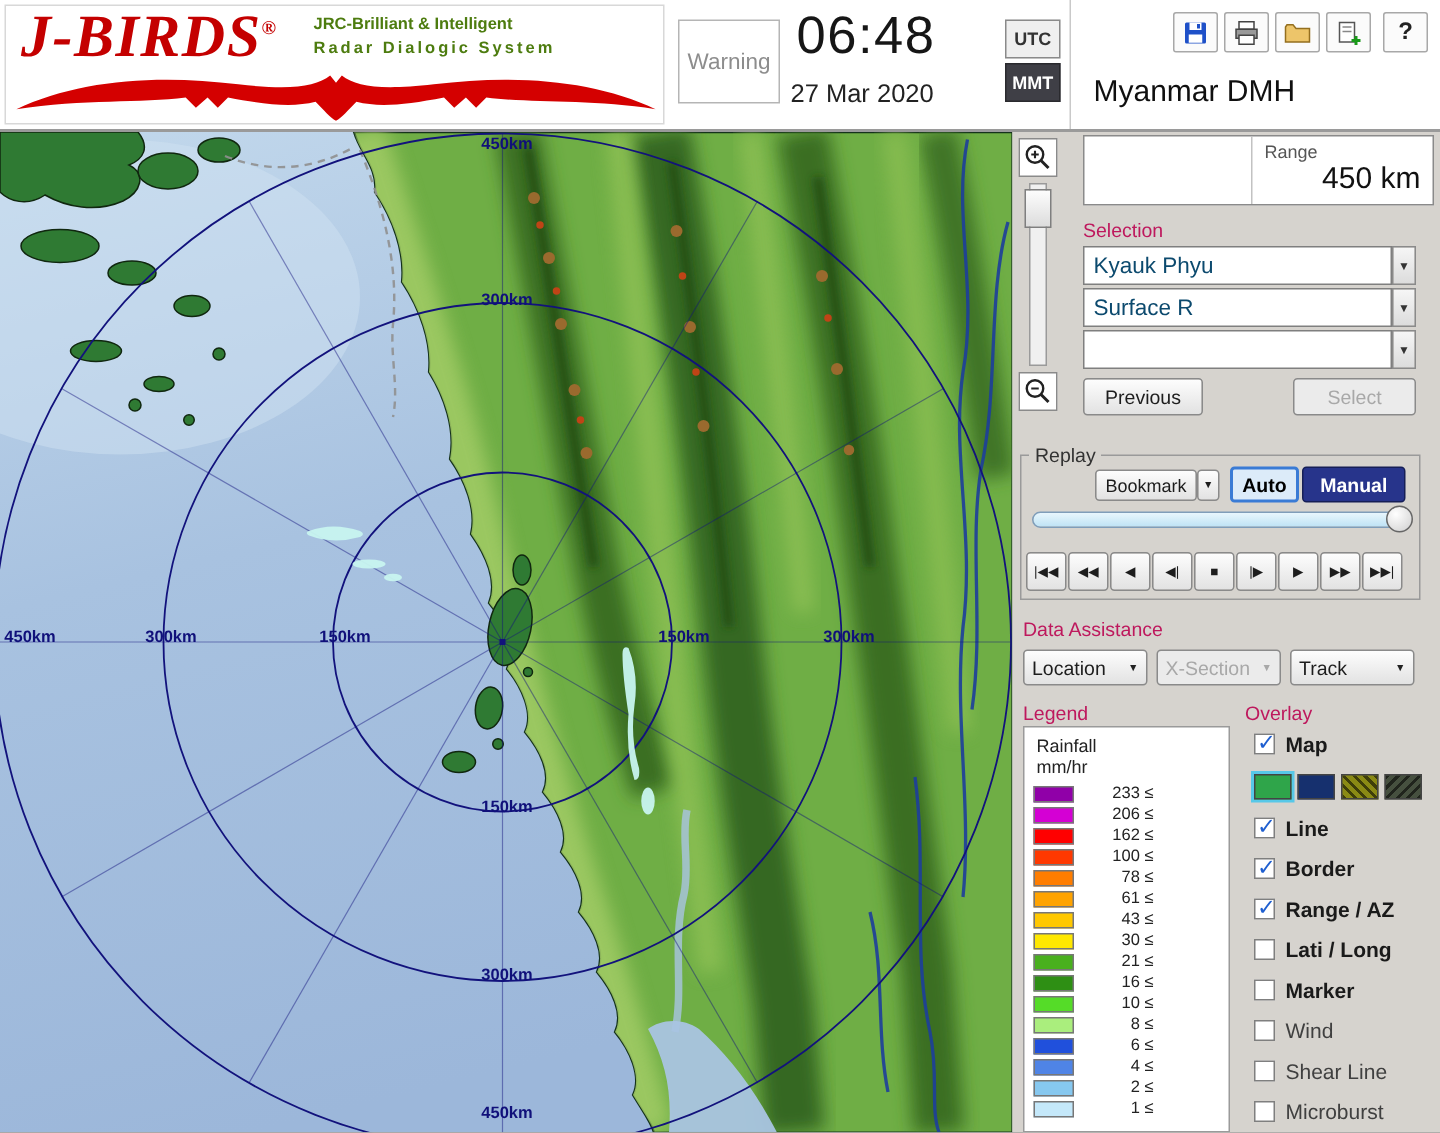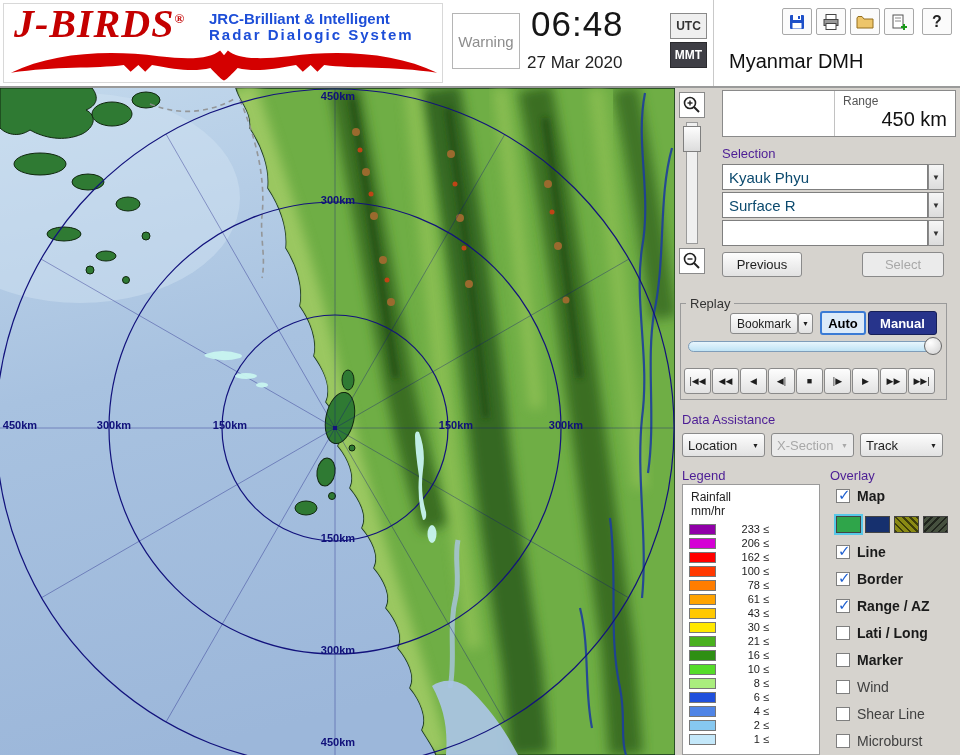--- a/index.html
+++ b/index.html
@@ -5,21 +5,21 @@
   html,body{margin:0;padding:0;background:#888;}
   #app{position:relative;width:960px;height:755px;overflow:hidden;background:#d6d3ce;
        font-family:"Liberation Sans","DejaVu Sans",sans-serif;-webkit-font-smoothing:antialiased;}
   .abs{position:absolute;box-sizing:border-box;}
   
   #header{position:absolute;left:0;top:0;width:960px;height:88px;background:#fff;border-bottom:2px solid #9a9a9a;box-sizing:border-box;}
   #logo-box{position:absolute;left:3px;top:3px;width:440px;height:80px;border:1px solid #d8d8d8;box-sizing:border-box;}
   #logo-title{position:absolute;left:10px;top:-4px;font-family:"Liberation Serif","DejaVu Serif",serif;
       font-weight:bold;font-style:italic;font-size:40px;color:#c40000;letter-spacing:1px;}
   #logo-reg{font-size:13px;vertical-align:super;font-style:normal;}
-  .logo-sub{position:absolute;left:205px;color:#1d4ed8;font-weight:bold;font-size:15px;white-space:nowrap;}
+  .logo-sub{position:absolute;left:205px;color:#4d7c0f;font-weight:bold;font-size:11px;white-space:nowrap;}
   #eagle{position:absolute;left:4px;top:42px;}
   #warning-btn{position:absolute;left:452px;top:13px;width:68px;height:56px;background:#fff;border:1px solid #b5b5b5;
       display:flex;align-items:center;justify-content:center;color:#8d8d8d;font-size:15px;box-sizing:border-box;}
   #clock-time{position:absolute;left:531px;top:4px;width:132px;font-size:35px;color:#161616;font-weight:500;letter-spacing:1px;}
   #clock-date{position:absolute;left:527px;top:53px;width:150px;font-size:17px;color:#222;}
   .tzbtn{position:absolute;left:670px;width:37px;height:26px;display:flex;align-items:center;justify-content:center;
       font-size:12px;font-weight:bold;border:1px solid #8a8a8a;box-sizing:border-box;}
   #tz-utc{top:13px;background:#efefef;color:#333;}
   #tz-mmt{top:42px;background:#3f3f46;color:#fff;border-color:#2a2a2e;}
   #hdr-divider{position:absolute;left:713px;top:0;width:1px;height:86px;background:#c9c9c9;}
@@ -34,21 +34,21 @@
   .zoombtn{position:absolute;left:4px;width:26px;height:26px;background:#fff;border:1px solid #8a8a8a;
       display:flex;align-items:center;justify-content:center;box-sizing:border-box;}
   #zoom-slider-track{position:absolute;left:11px;top:34px;width:12px;height:122px;background:#f0f0f0;
       border:1px solid #9a9a9a;box-sizing:border-box;}
   #zoom-slider-thumb{position:absolute;left:8px;top:38px;width:18px;height:26px;background:linear-gradient(#fdfdfd,#dcdcdc);
       border:1px solid #7f7f7f;box-sizing:border-box;}
   #range-box{position:absolute;left:47px;top:2px;width:234px;height:47px;background:#fff;border:1px solid #8a8a8a;box-sizing:border-box;}
   #range-div{position:absolute;left:111px;top:0;width:1px;height:45px;background:#c2c2c2;}
   #range-label{position:absolute;left:120px;top:3px;font-size:12px;color:#555;}
   #range-value{position:absolute;right:8px;top:17px;font-size:20px;color:#111;}
-  .plabel{position:absolute;font-size:13px;color:#4c1d95;}
+  .plabel{position:absolute;font-size:13px;color:#be185d;}
   .combo{position:absolute;left:47px;width:206px;height:26px;background:#fff;border:1px solid #7f7f7f;
       font-size:15px;color:#0c4a6e;display:flex;align-items:center;padding-left:6px;box-sizing:border-box;}
   .combo-arrow{position:absolute;left:253px;width:16px;height:26px;background:linear-gradient(#f6f6f6,#dcdcdc);
       border:1px solid #8a8a8a;display:flex;align-items:center;justify-content:center;font-size:8px;color:#333;box-sizing:border-box;}
   .btn{position:absolute;display:flex;align-items:center;justify-content:center;background:linear-gradient(#fdfdfd,#e2e2e2);
       border:1px solid #8a8a8a;border-radius:3px;font-size:13px;color:#1d1d1d;box-sizing:border-box;}
   .btn[data-enabled="false"]{color:#a8a8a8;background:#ebebeb;}
   #replay-box{position:absolute;left:5px;top:215px;width:267px;height:97px;border:1px solid #9a9a9a;box-sizing:border-box;}
   #replay-label{position:absolute;left:11px;top:208px;background:#d6d3ce;padding:0 4px;font-size:13px;color:#333;}
   #btn-auto{background:#dcebf9;border:2px solid #3a7bd5;color:#000;font-weight:bold;}

